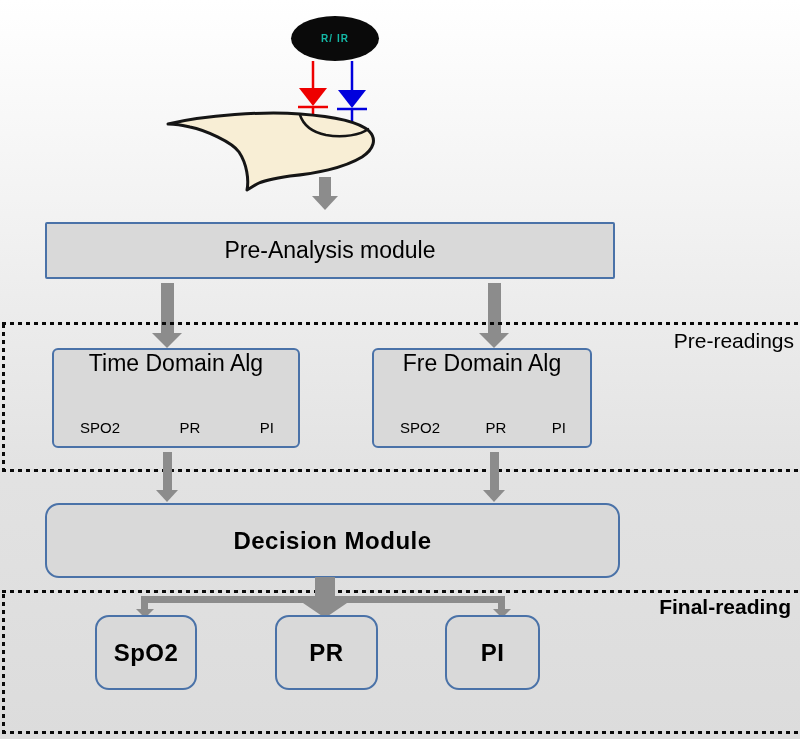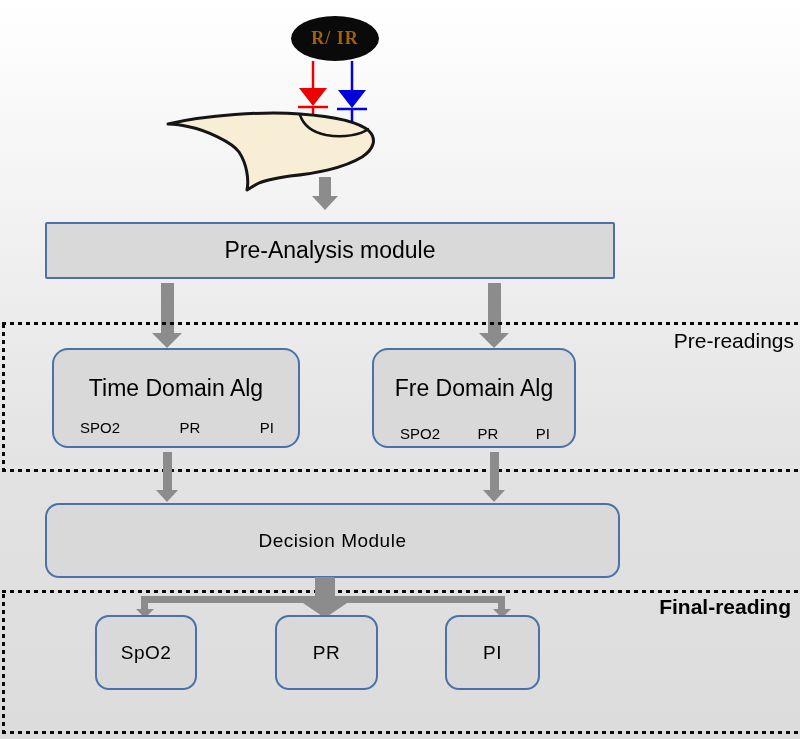--- a/index.html
+++ b/index.html
@@ -9,33 +9,33 @@
     font-family:"Liberation Sans", sans-serif; color:#000;
   }
   .abs{position:absolute;}
 
   
   .led-ellipse{
     left:291px; top:16px; width:88px; height:45px; background:#0a0a0a;
     border-radius:50%; display:flex; align-items:center; justify-content:center;
   }
   .led-ellipse span{
-    color:#a16207; font-family:Liberation Serif, serif; font-weight:bold;
-    font-size:18px; letter-spacing:1px;
+    color:#14b8a6; font-family:Liberation Sans, sans-serif; font-weight:bold;
+    font-size:10px; letter-spacing:1px;
   }
 
   
   .fbox{
     background:#d9d9d9; border:2px solid #4a72a8; border-radius:2px;
     box-sizing:border-box; display:flex; align-items:center; justify-content:center;
   }
-  .fbox.alg{border-radius:16px; flex-direction:column; justify-content:space-between; padding:25px 0 8px;}
+  .fbox.alg{border-radius:6px; flex-direction:column; justify-content:space-between; padding:0 0 8px;}
   .fbox.out{border-radius:14px;}
   .title-lg{font-size:23px;}
-  .title-bold{font-size:19px; font-weight:400; letter-spacing:0.5px;}
+  .title-bold{font-size:24px; font-weight:700; letter-spacing:0.5px;}
   .alg-title{font-size:23px;}
   .alg-row{width:100%; display:flex; justify-content:space-between; box-sizing:border-box; padding:0 24px 2px 26px; font-size:15px;}
 
   
   .dreg{
     background:
       repeating-linear-gradient(90deg,#0a0a0a 0 4px,transparent 4px 8px) left top / 100% 3px no-repeat,
       repeating-linear-gradient(90deg,#0a0a0a 0 4px,transparent 4px 8px) left bottom / 100% 3px no-repeat,
       repeating-linear-gradient(0deg,#0a0a0a 0 4px,transparent 4px 8px) left top / 3px 100% no-repeat;
   }
@@ -108,21 +108,21 @@
 
   <div class="abs fbox alg" style="left:52px;top:348px;width:248px;height:100px;">
     <span class="alg-title">Time Domain Alg</span>
     <div class="alg-row">
       <span>SPO2</span>
       <span>PR</span>
       <span>PI</span>
     </div>
   </div>
 
-  <div class="abs fbox alg" style="left:372px;top:348px;width:204px;height:100px;gap:23px;">
+  <div class="abs fbox alg" style="left:372px;top:348px;width:220px;height:100px;gap:23px;">
     <span class="alg-title">Fre Domain Alg</span>
     <div class="alg-row">
       <span>SPO2</span>
       <span>PR</span>
       <span>PI</span>
     </div>
   </div>
 
   <div>
     <div class="shaft" style="left:163px;top:452px;width:9px;height:38px;"></div>

